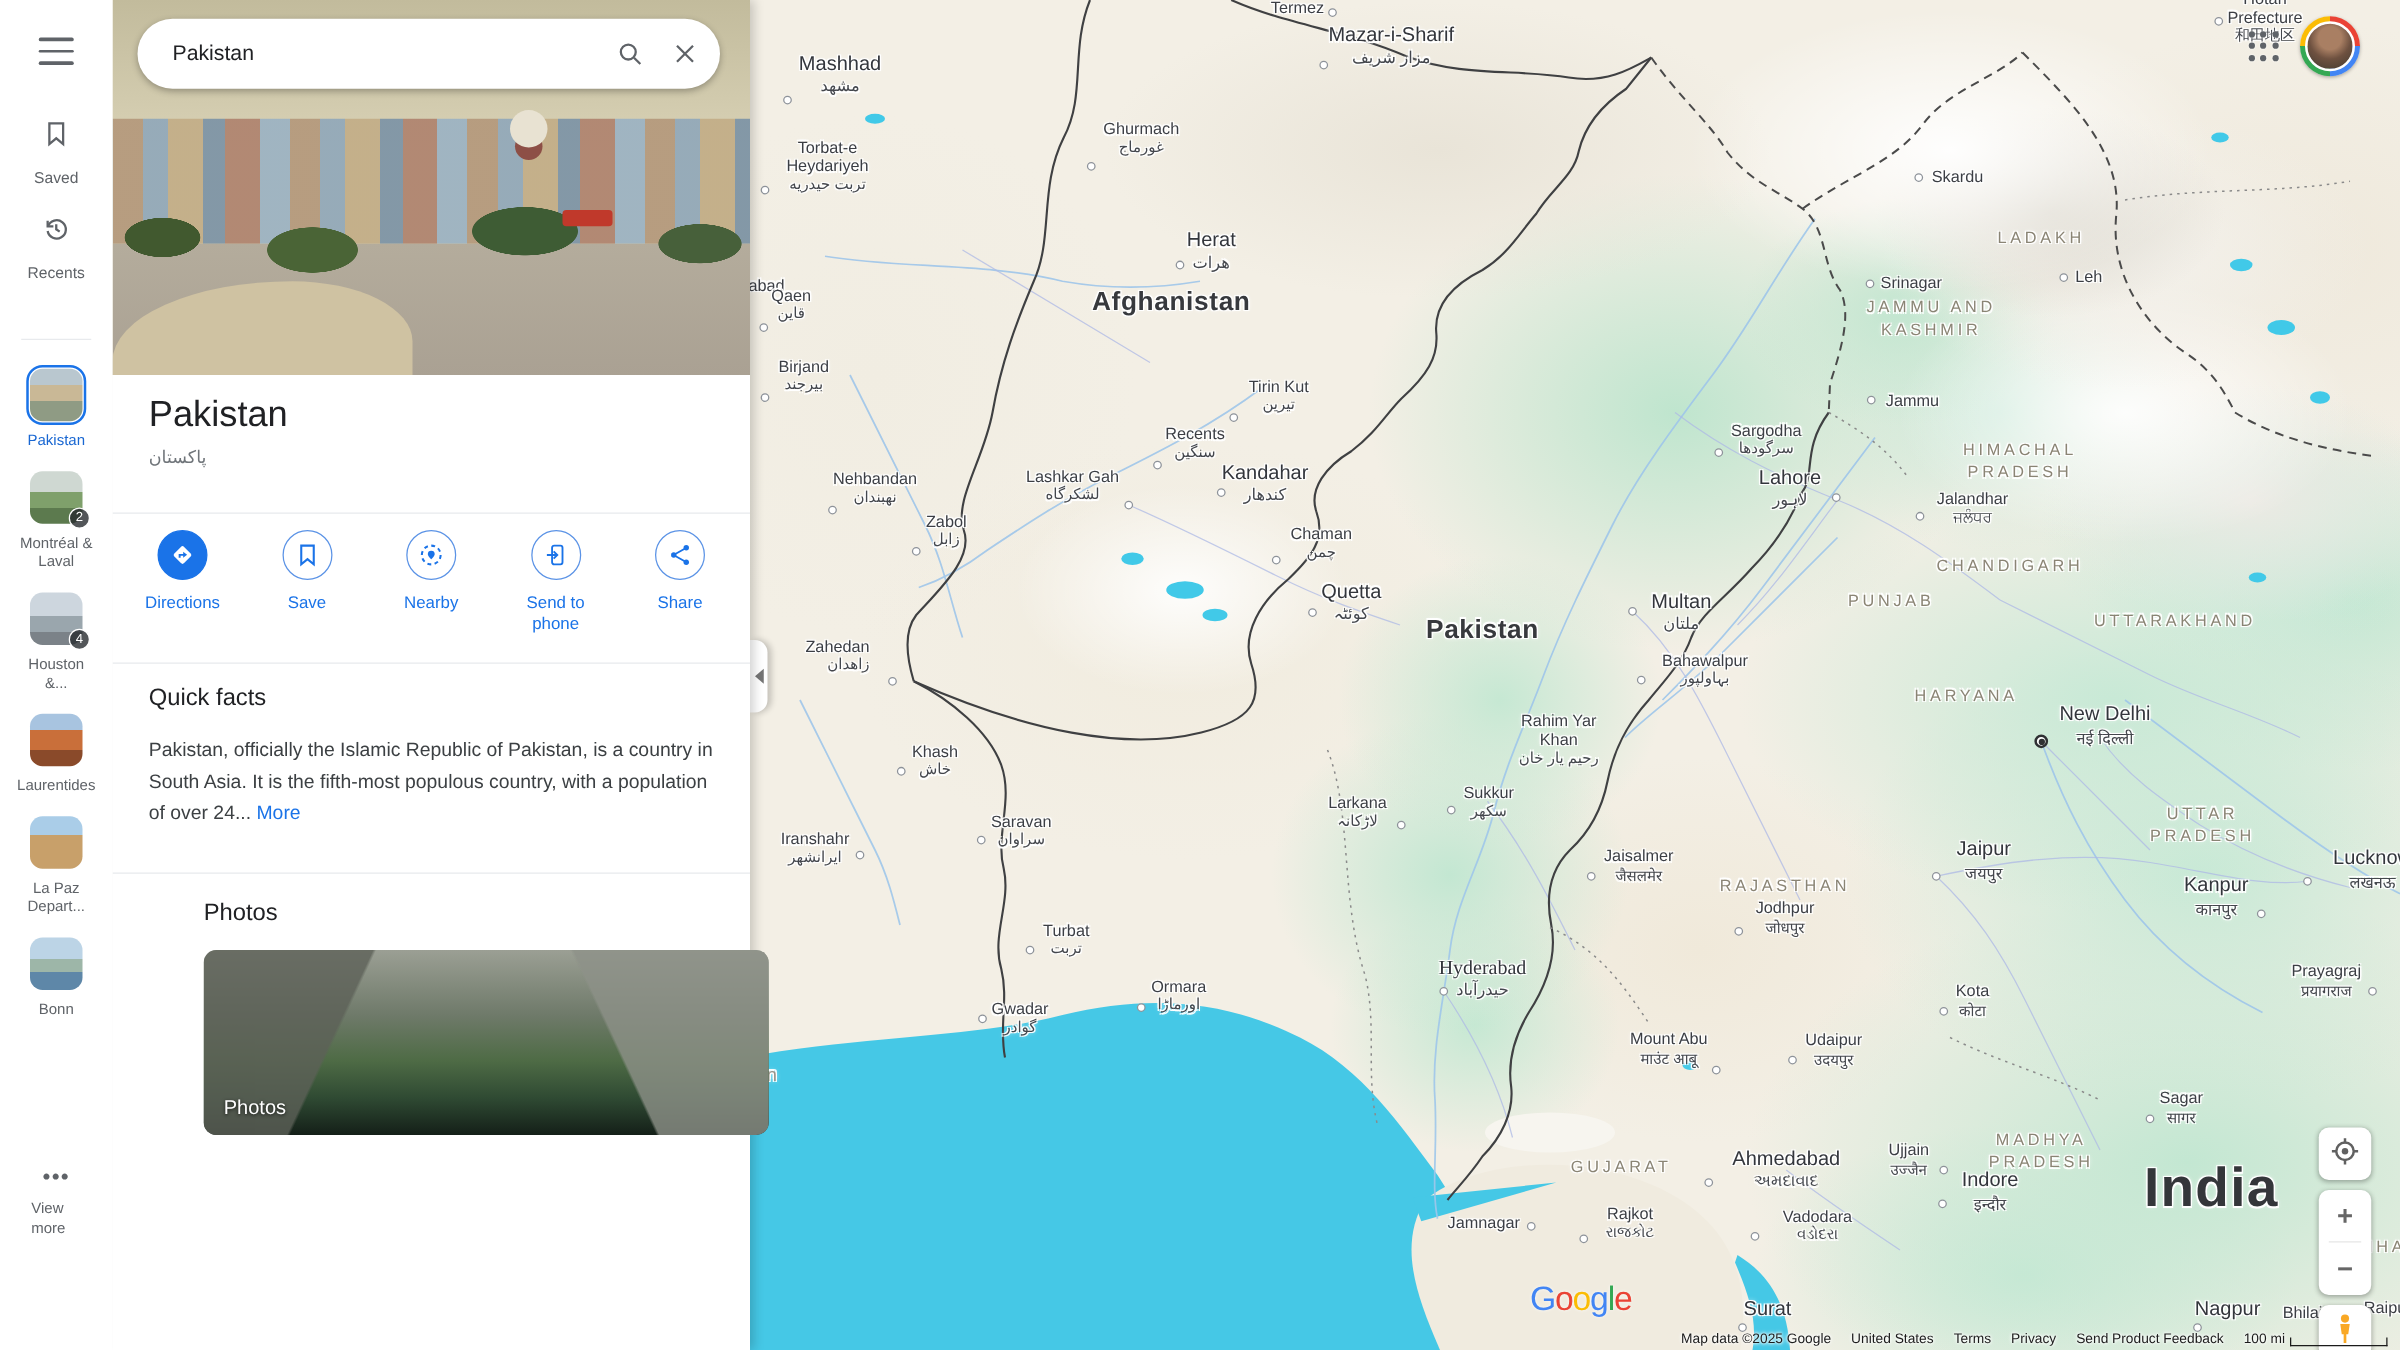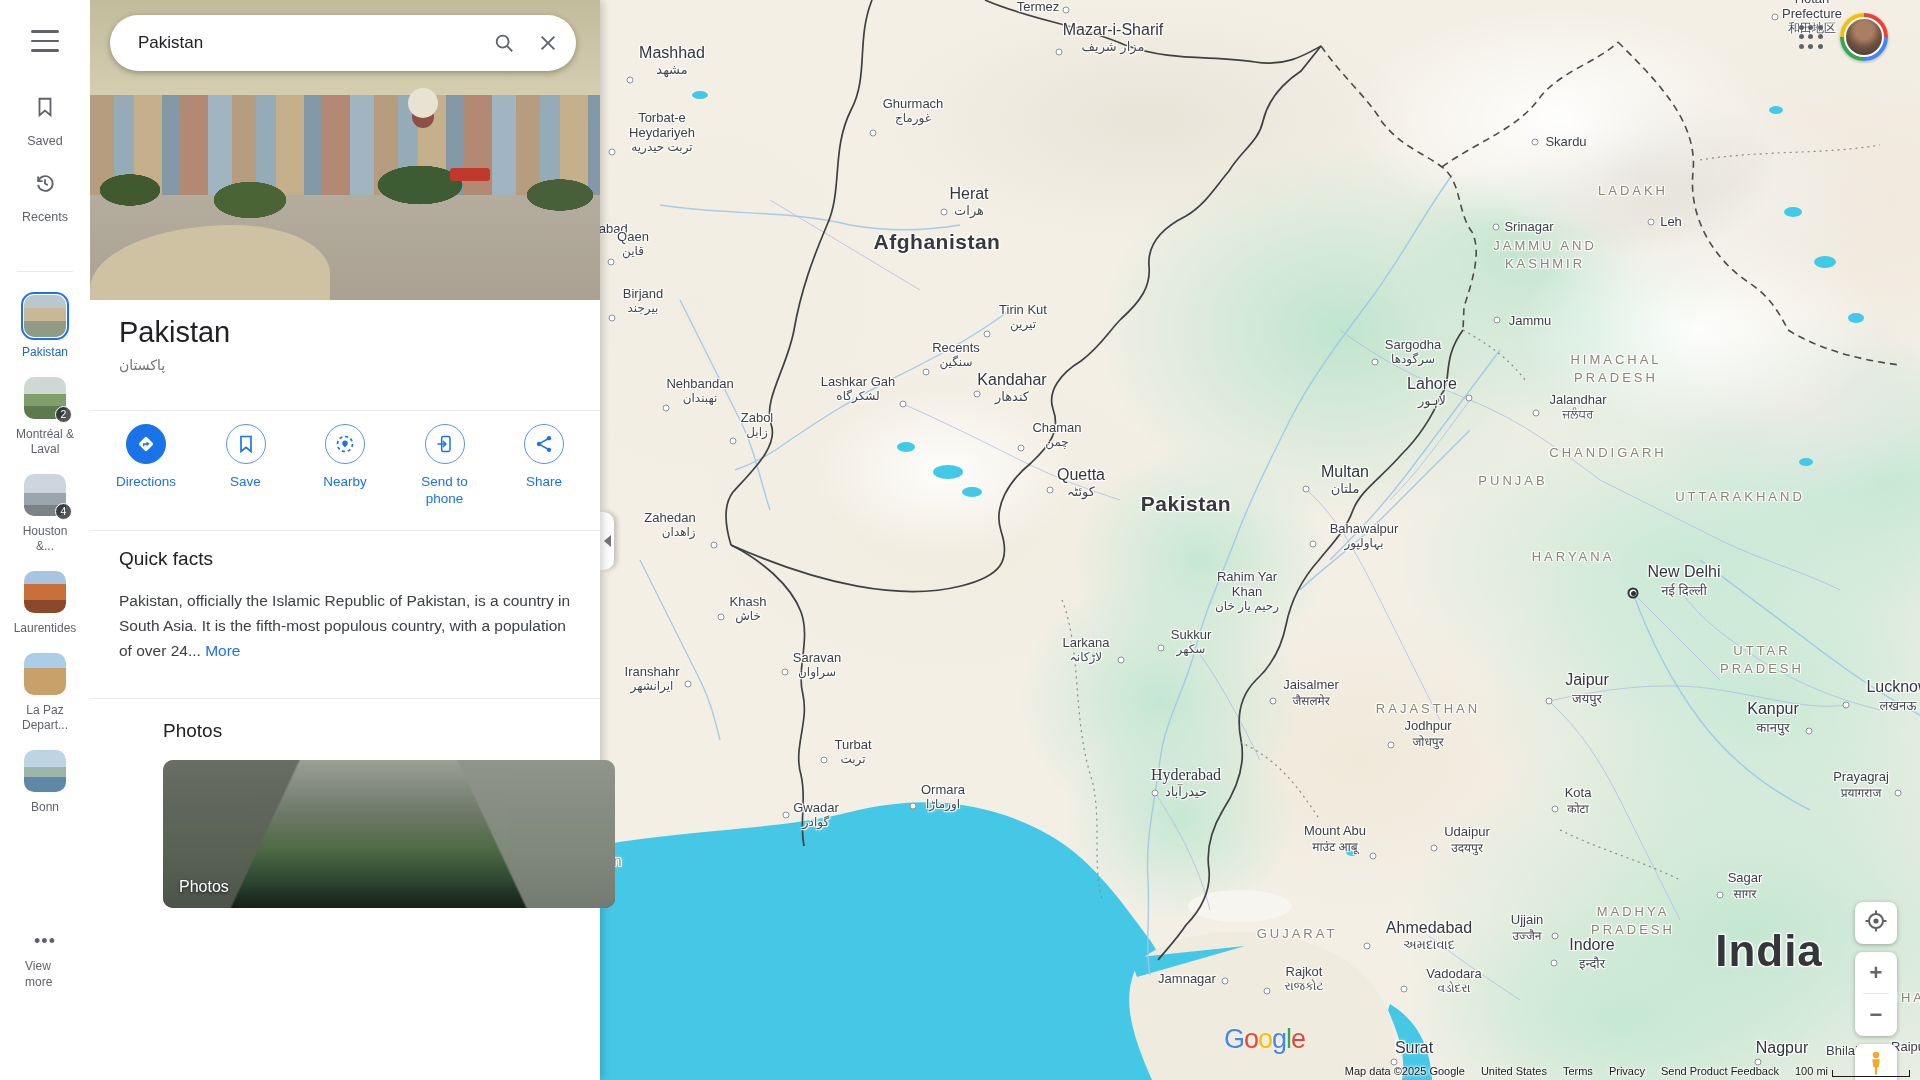--- a/index.html
+++ b/index.html
@@ -420,21 +420,21 @@
       </div>
       <div class="mlabel st" style="left: 1740px; top: 496px;">
         <div class="lt">UTTARAKHAND</div>
       </div>
       <div class="mlabel st" style="left: 1573px; top: 556px;">
         <div class="lt">HARYANA</div>
       </div>
       <div class="mlabel st wrap" style="left: 1762px; top: 660px; max-width: 120px;">
         <div class="lt">UTTAR PRADESH</div>
       </div>
-      <div class="mlabel lg" style="left: 1345px; top: 479px;">
+      <div class="mlabel lg" style="left: 1345px; top: 490px;">
         <div class="lt">Multan</div>
         <div class="ln">ملتان</div>
       </div>
       <div class="mdot" style="left: 1306px; top: 489px;"></div>
       <div class="mlabel sm" style="left: 1364px; top: 535px;">
         <div class="lt">Bahawalpur</div>
         <div class="ln">بہاولپور</div>
       </div>
       <div class="mdot" style="left: 1313px; top: 544px;"></div>
       <div class="mlabel sm wrap" style="left: 1247px; top: 592px; max-width: 66px;">

